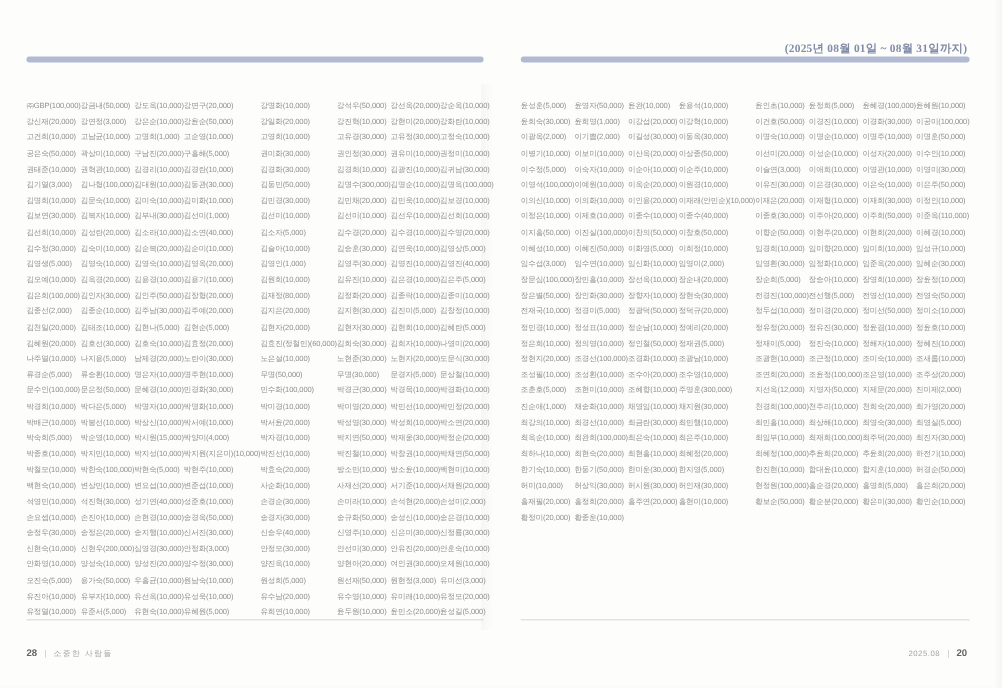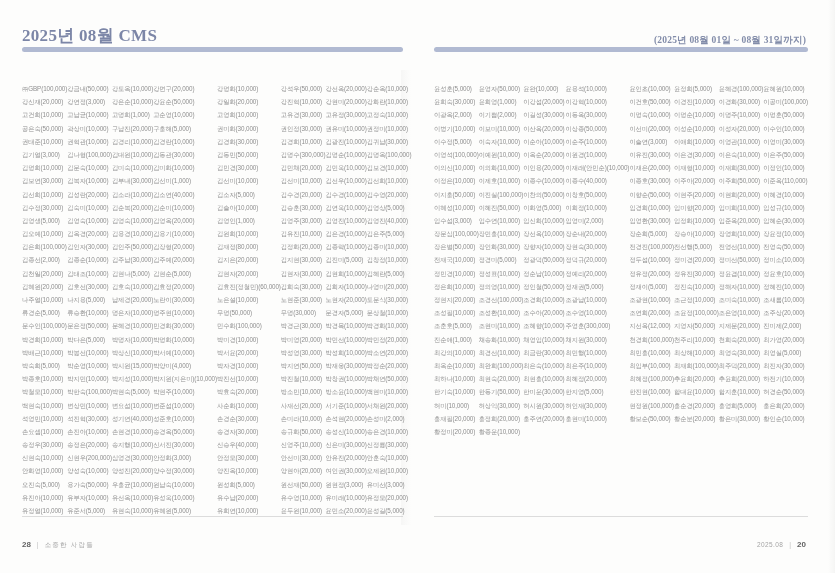--- a/index.html
+++ b/index.html
@@ -49,21 +49,20 @@
     position:absolute;right:0;top:0;width:7px;height:573px;
     background:linear-gradient(to left,rgba(120,120,120,.06),rgba(120,120,120,0));
   }
 </style>
 </head>
 <body>
 
 <div class="canvas">
 
   <div class="page page-left">
-    <h1 class="spread-title">2025년 08월 CMS</h1>
     <div class="rule"></div>
     <div class="donor-list">
         <span class="cell">㈜GBP(100,000)</span>
         <span class="cell">강금내(50,000)</span>
         <span class="cell">강도옥(10,000)</span>
         <span class="cell">강면구(20,000)</span>
         <span class="cell">강명화(10,000)</span>
         <span class="cell">강석우(50,000)</span>
         <span class="cell">강선옥(20,000)</span>
         <span class="cell">강순옥(10,000)</span>

